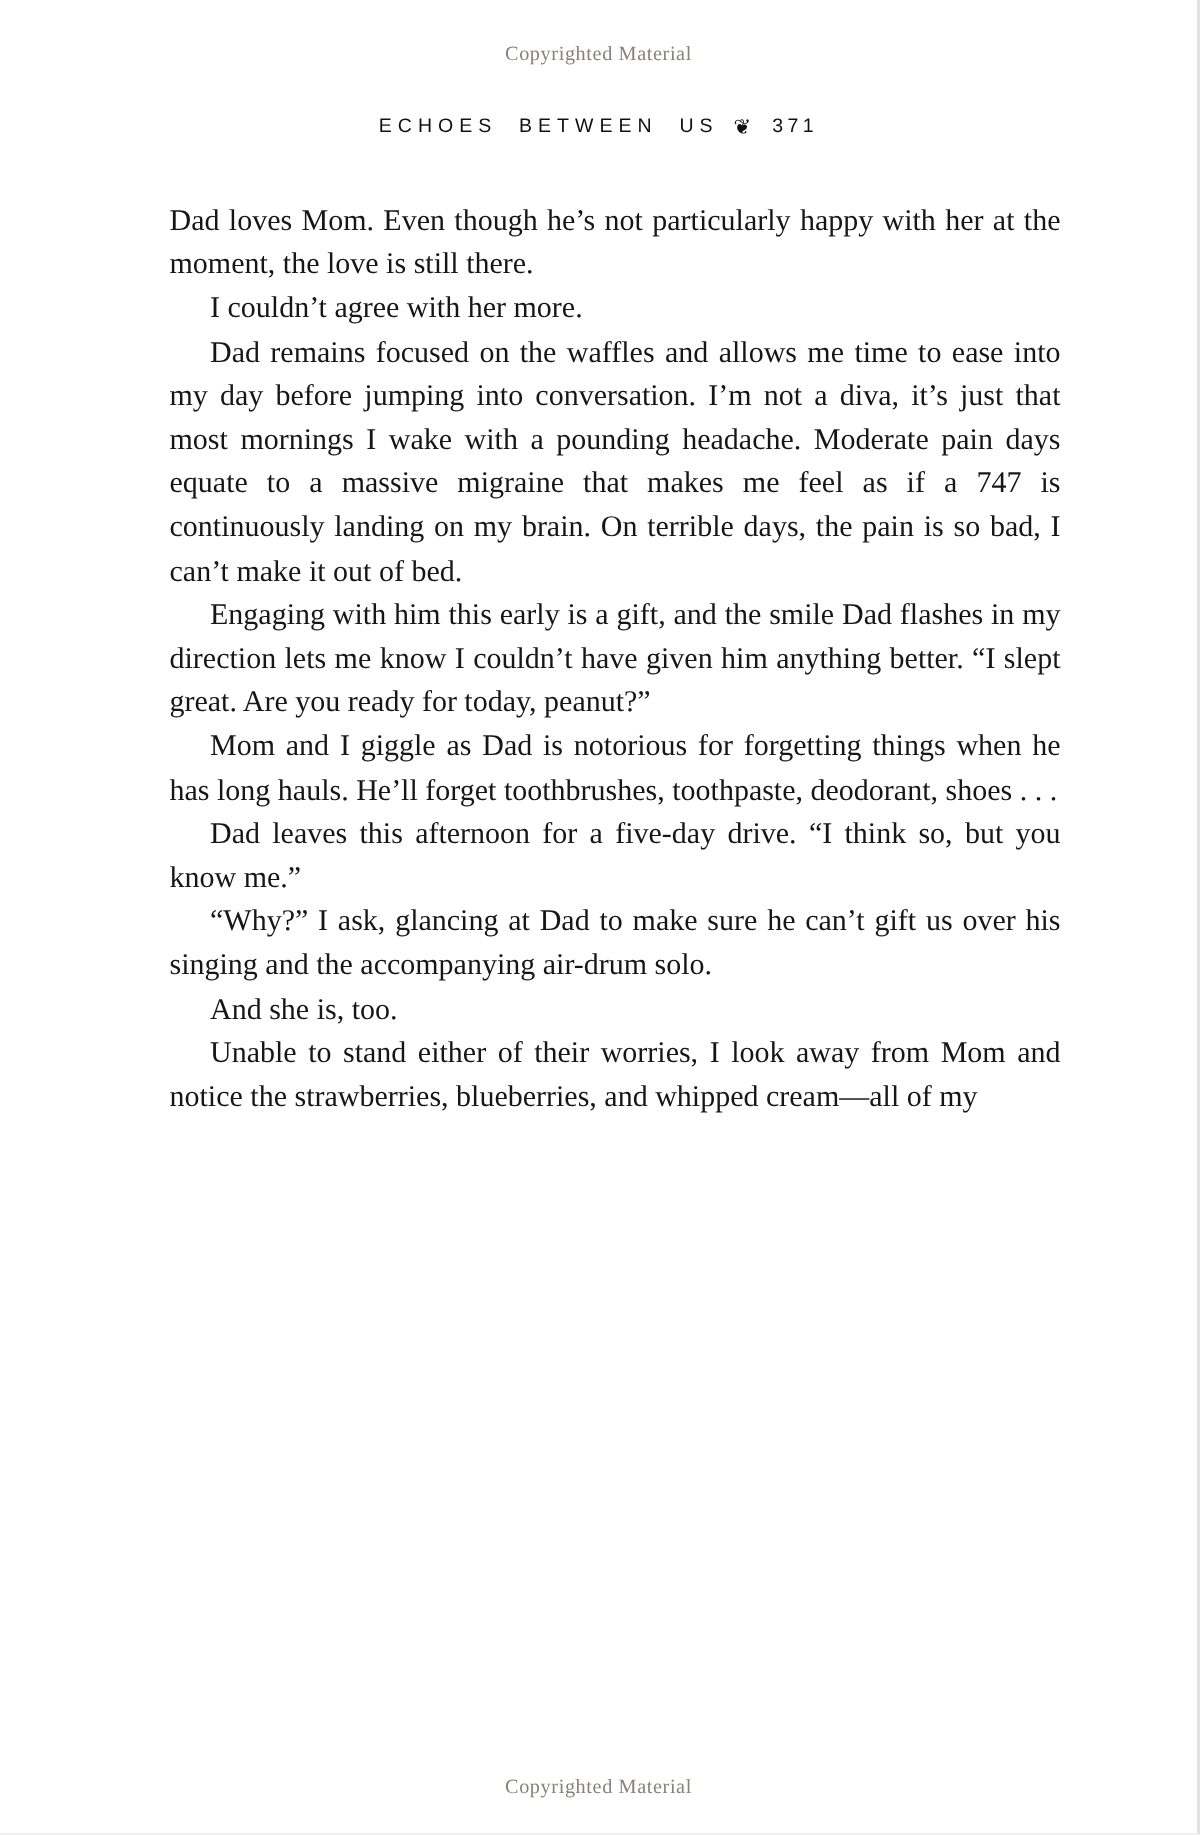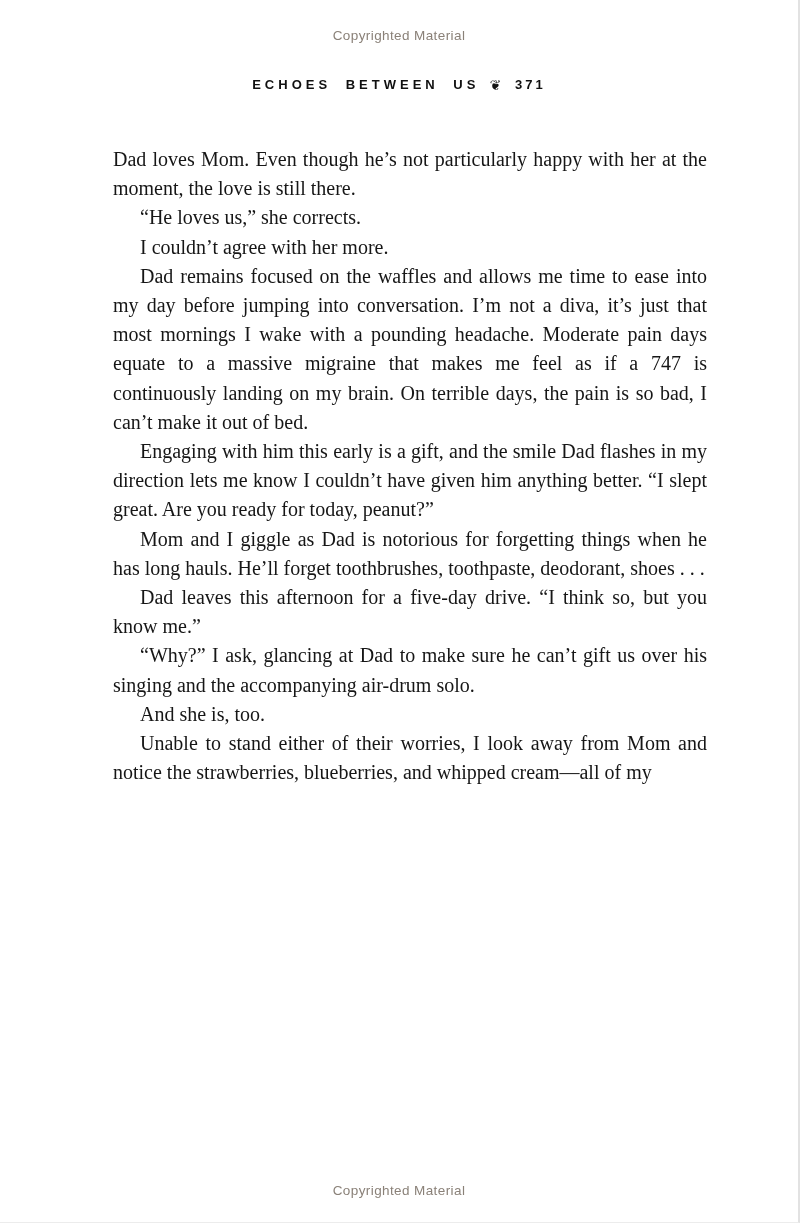--- a/index.html
+++ b/index.html
@@ -15,56 +15,56 @@
     inset: 0;
     background: #ffffff;
     border-right: 2px solid #e2e2e2;
     border-bottom: 1px solid #ececec;
   }
   .notice {
     position: absolute;
     left: 0;
     width: 100%;
     text-align: center;
-    font-family: Liberation Sans, sans-serif;
+    font-family: Liberation Serif, serif;
     font-size: 13.5px;
     color: #8a8178;
     letter-spacing: 0.4px;
   }
   .notice.top { top: 28px; }
   .notice.bottom { top: 1183px; }
   .running-header {
     position: absolute;
     top: 76px;
     left: 0;
     width: 100%;
     text-align: center;
     font-family: "Liberation Sans", sans-serif;
-    font-weight: bold;
+    font-weight: normal;
     font-size: 13px;
     color: #101010;
     letter-spacing: 4px;
     word-spacing: 7px;
     white-space: nowrap;
   }
   .running-header .ornament {
     display: inline-block;
     margin: 0 14px 0 10px;
     font-size: 14px;
     letter-spacing: 0;
     transform: translateY(1px);
     font-family: "DejaVu Sans", sans-serif;
   }
   .running-header .page-number {
     letter-spacing: 3px;
   }
   .body-text {
     position: absolute;
     left: 113px;
-    top: 145px;
+    top: 133px;
     width: 594px;
     font-size: 20px;
     line-height: 29.2px;
     color: #161616;
     text-align: justify;
   }
   .para {
     hyphens: manual;
     -webkit-hyphens: manual;
   }
@@ -76,21 +76,20 @@
 <div class="book-page">
 
   <div class="notice top">Copyrighted Material</div>
 
   <div class="running-header">
     <span>ECHOES BETWEEN US</span><span class="ornament">❦</span><span class="page-number">371</span>
   </div>
 
   <div class="body-text">
       <p class="para">Dad loves Mom. Even though he’s not particularly happy with her at the moment, the love is still there.</p>
-      <p class="para indent">“He loves us,” she corrects.</p>
       <p class="para indent">I couldn’t agree with her more.</p>
       <p class="para indent">Dad remains focused on the waffles and allows me time to ease into my day before jumping into conversation. I’m not a diva, it’s just that most mornings I wake with a pounding headache. Mod­erate pain days equate to a massive migraine that makes me feel as if a 747 is continuously landing on my brain. On terrible days, the pain is so bad, I can’t make it out of bed.</p>
       <p class="para indent">Engaging with him this early is a gift, and the smile Dad flashes in my direction lets me know I couldn’t have given him anything better. “I slept great. Are you ready for today, peanut?”</p>
       <p class="para indent">Mom and I giggle as Dad is notorious for forgetting things when he has long hauls. He’ll forget toothbrushes, toothpaste, deodorant, shoes . . .</p>
       <p class="para indent">Dad leaves this afternoon for a five-day drive. “I think so, but you know me.”</p>
       <p class="para indent">“Why?” I ask, glancing at Dad to make sure he can’t gift us over his singing and the accompanying air-drum solo.</p>
       <p class="para indent">And she is, too.</p>
       <p class="para indent">Unable to stand either of their worries, I look away from Mom and notice the strawberries, blueberries, and whipped cream—all of my</p>
     </div>
 

